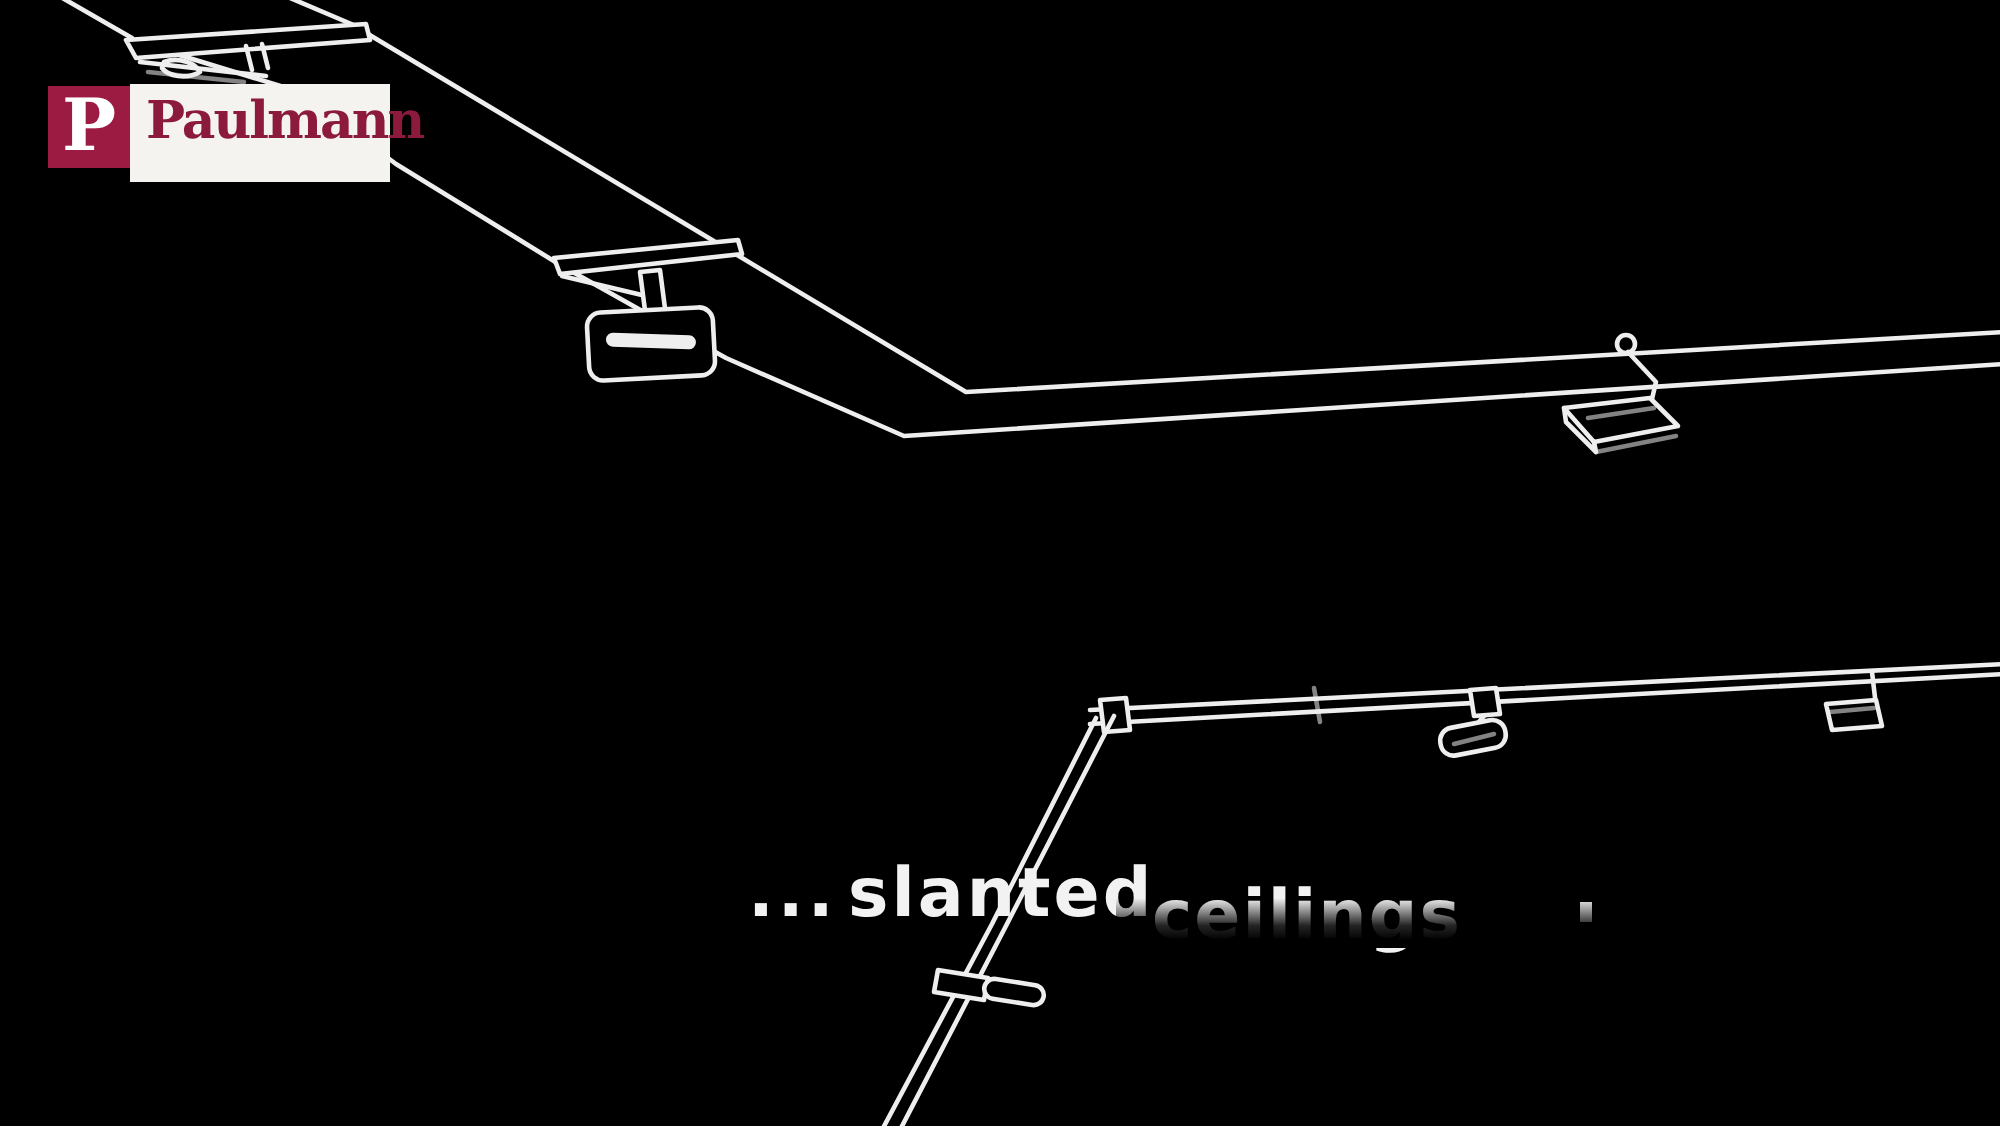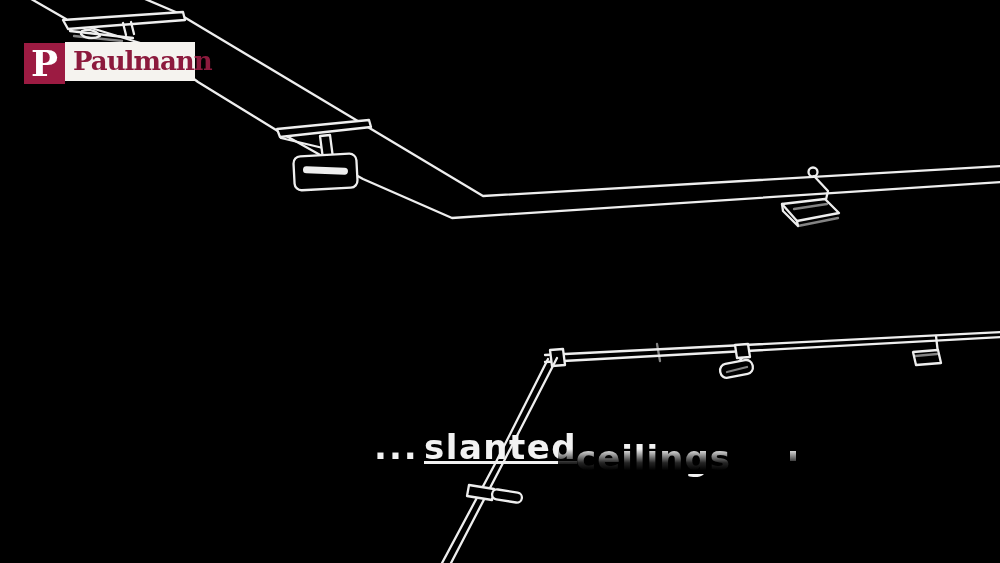--- a/index.html
+++ b/index.html
@@ -23,29 +23,29 @@
   }
   svg .occ{fill:var(--bg);}
   svg .fill-line{fill:var(--line);stroke:none;}
   svg .faint{opacity:.55;}
 
   
   .logo{position:absolute;left:24px;top:42px;display:flex;z-index:3;
         font-family:"DejaVu Serif","Liberation Serif",serif;font-weight:bold;}
   .logo-mark{width:41px;height:41px;margin-top:1px;background:var(--logo-red);
              color:#ffffff;font-size:36px;line-height:41px;text-align:center;}
-  .logo-box{width:130px;height:39px;background:var(--logo-white);
+  .logo-box{width:130px;height:49px;background:var(--logo-white);
             color:var(--logo-text-red);font-size:26px;line-height:38px;
             letter-spacing:-1px;padding-left:8px;box-sizing:border-box;}
 
   
   .cap{position:absolute;z-index:2;color:var(--text-white);
        font-weight:bold;font-size:34px;line-height:34px;white-space:nowrap;}
   .cap-dots{left:374px;top:430px;letter-spacing:2px;}
-  .cap-w1{left:424px;top:430px;letter-spacing:1.5px;text-decoration:underline;}
+  .cap-w1{left:424px;top:430px;letter-spacing:1.5px;}
   .cap-w2{left:576px;top:441px;letter-spacing:1px;}
   .cap-frag{position:absolute;left:790px;top:451px;width:6px;height:10px;
             background:var(--text-white);z-index:2;}
   .cap-fade{position:absolute;left:558px;top:449px;width:268px;height:25px;z-index:4;
             background:linear-gradient(to bottom,rgba(0,0,0,0) 0%,rgba(0,0,0,.85) 55%,#000 85%);}
 </style>
 </head>
 <body>
 
 <div class="stage">

